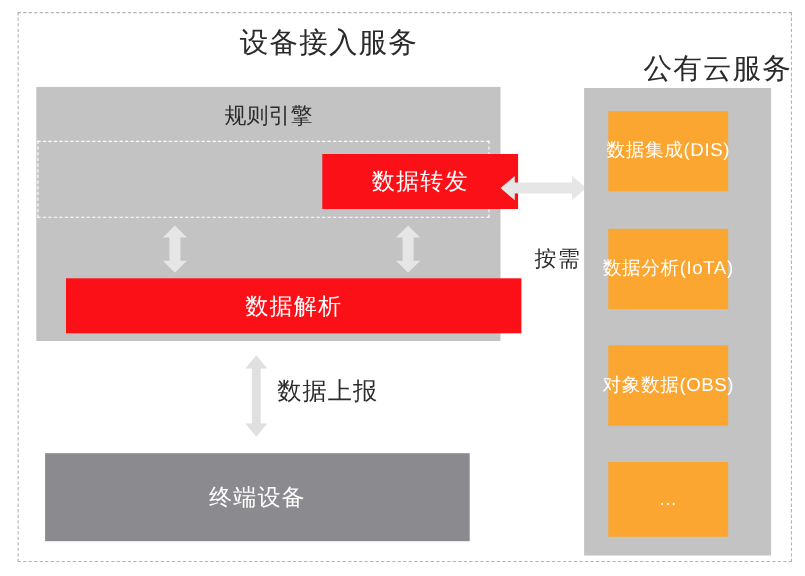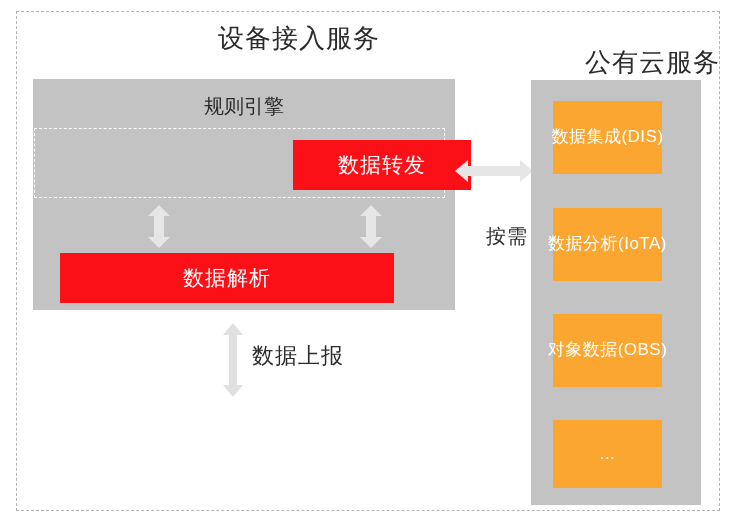--- a/index.html
+++ b/index.html
@@ -102,21 +102,21 @@
   #box-data-forward {
     left: 229px;
     top: 61px;
     width: 178px;
     height: 50px;
     margin-left: 31px;
   }
   #box-data-parse {
     left: 27px;
     top: 174px;
-    width: 334px;
+    width: 414px;
     height: 50px;
   }
   
   .arrow-vert-double {
     position: absolute;
     width: 24px;
     height: 43px;
   }
   #arrow-linkage-parse {
     left: 114px;
@@ -239,20 +239,21 @@
     <div class="box-red" id="box-data-parse">数据解析</div>
   </div>
 
   <div id="arrow-data-report">
     <svg width="22" height="74" viewBox="0 0 22 74" xmlns="http://www.w3.org/2000/svg">
       <polygon points="11,0 21,12 15,12 15,62 21,62 11,74 1,62 7,62 7,12 1,12" fill="#e0e0e0"></polygon>
     </svg>
   </div>
   <div id="label-data-report">数据上报</div>
 
+  <div id="box-terminal-device">终端设备</div>
 
   <div id="arrow-on-demand">
     <svg width="78" height="24" viewBox="0 0 78 24" xmlns="http://www.w3.org/2000/svg">
       <polygon points="0,12 13,1 13,7 65,7 65,1 78,12 65,23 65,17 13,17 13,23" fill="#e6e6e6"></polygon>
     </svg>
   </div>
   <div id="label-on-demand">
     <div>按需</div>
   </div>
 

